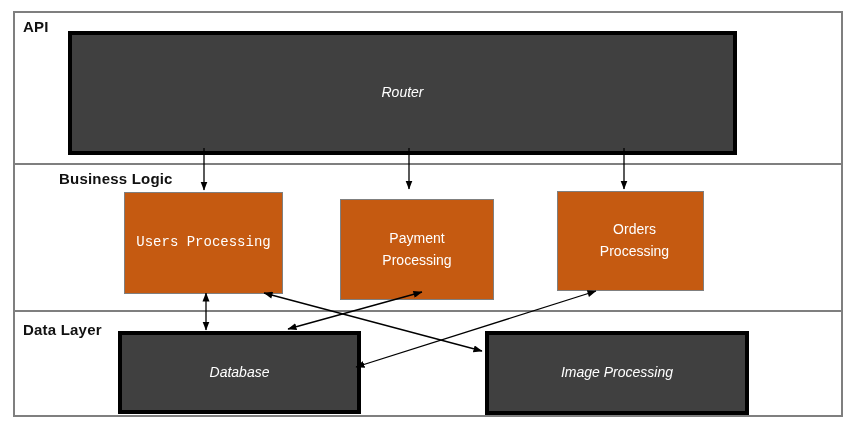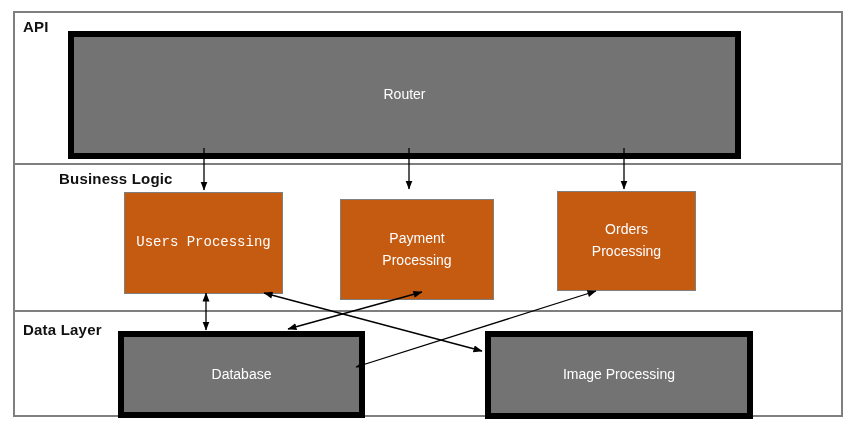--- a/index.html
+++ b/index.html
@@ -18,26 +18,26 @@
     position:absolute;left:23px;font-size:15px;font-weight:bold;color:#111111;
     letter-spacing:0.2px;
   }
   #label-api{top:18px;}
   #label-business{top:170px;margin-left:36px;}
   #label-data{top:321px;text-align:center;}
   .node{
     position:absolute;display:flex;align-items:center;justify-content:center;
     color:#ffffff;font-size:14px;text-align:center;white-space:pre-line;line-height:1.55;
   }
-  .node.blue{background:#737373;border:6px solid #000000;}
+  .node.blue{background:#404040;border:4px solid #000000;font-style:italic;}
   .node.orange{background:#c55a11;border:1px solid #7f7f7f;}
   #node-router{left:68px;top:31px;width:661px;height:116px;}
   #node-users{left:124px;top:192px;width:157px;height:100px;font-family:Liberation Mono, monospace;}
   #node-payment{left:340px;top:191px;width:152px;height:99px;margin-top:8px;}
-  #node-orders{left:557px;top:191px;width:137px;height:98px;}
+  #node-orders{left:557px;top:191px;width:137px;height:98px;padding-left:8px;}
   #node-database{left:118px;top:331px;width:235px;height:75px;text-align:center;}
   #node-image{left:485px;top:331px;width:256px;height:76px;justify-content:center;}
   #edges{position:absolute;left:0;top:0;width:852px;height:433px;pointer-events:none;}
 </style>
 </head>
 <body>
 
 <div id="stage">
 
   <div class="frame"></div>

